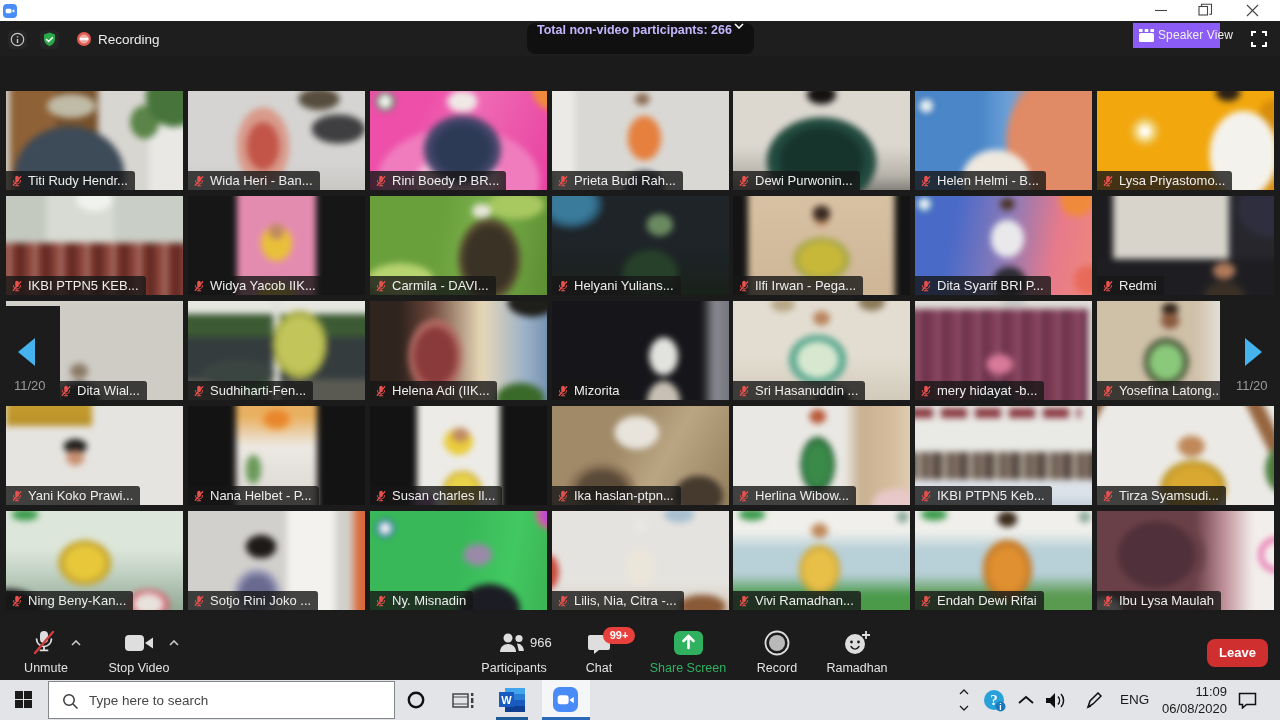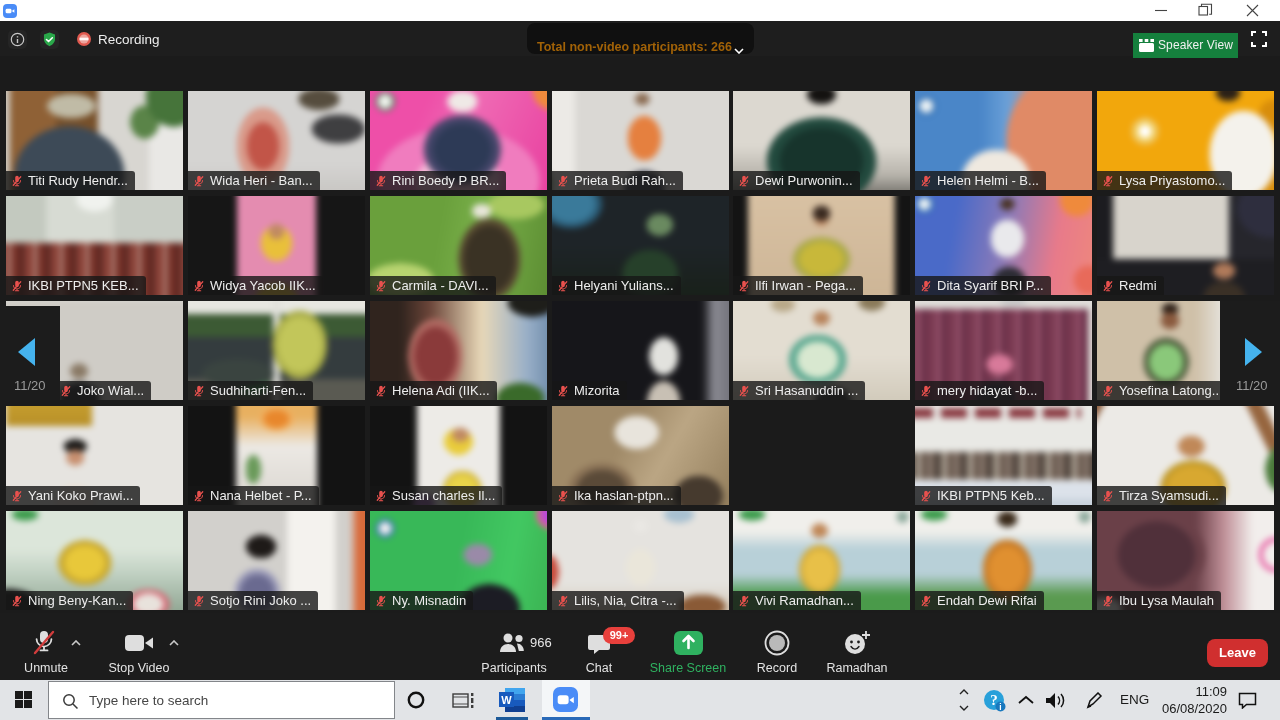--- a/index.html
+++ b/index.html
@@ -1,22 +1,22 @@
 <!DOCTYPE html>
 <html><head><meta charset="utf-8"><style>
 *{margin:0;padding:0;box-sizing:border-box}
 html,body{width:1280px;height:720px;overflow:hidden;font-family:"Liberation Sans",sans-serif}
 #root{position:relative;width:1280px;height:720px;background:#1b1b1b}
 #titlebar{position:absolute;left:0;top:0;width:1280px;height:21px;background:#fff}
 #ztitle{position:absolute;left:22px;top:22px;font-size:12px;color:#151515}
 #zicon{position:absolute;left:3px;top:4px;width:14px;height:14px;border-radius:4px;background:#4a8cf7}
 #menubar{position:absolute;left:0;top:21px;width:1280px;height:35px;background:#1e1e1e}
 .mbtn{position:absolute;top:9px;width:19px;height:19px;border-radius:5px;background:#252525}
-#pill{position:absolute;left:527px;top:2px;width:227px;height:31px;background:#101010;border-radius:8px;color:#a16207;font-weight:bold;font-size:12.5px;white-space:nowrap;display:flex;align-items:flex-end;justify-content:center}
-#spk{position:absolute;left:1133px;top:12px;width:105px;height:25px;background:#15803d;color:#f0f0f0;font-size:12px;line-height:25px;white-space:nowrap}
+#pill{position:absolute;left:527px;top:2px;width:227px;height:31px;background:#101010;border-radius:8px;color:#c4b5fd;font-weight:bold;font-size:12.5px;white-space:nowrap;display:flex;align-items:flex-start;justify-content:center}
+#spk{position:absolute;left:1133px;top:2px;width:87px;height:25px;background:#8b5cf6;color:#f0f0f0;font-size:12px;line-height:25px;white-space:nowrap}
 .t{position:absolute;width:177px;height:99px;overflow:hidden}
 .t::before{content:"";position:absolute;left:-8px;top:-8px;right:-8px;bottom:-8px;background:inherit;filter:blur(3px)}
 .lb{position:absolute;bottom:0;height:19px;background:rgba(22,22,22,.8);display:flex;align-items:center;padding:0 7px 0 5px;color:#ededed;font-size:13px;white-space:nowrap;border-radius:0 3px 0 0}
 .lb .mi{margin-right:5px;flex:none}
 .pg{position:absolute;width:60px;background:#1c1c1c;color:#9a9a9a;font-size:13px}
 #toolbar{position:absolute;left:0;top:613px;width:1280px;height:67px;background:#1c1c1c}
 .tbl{position:absolute;top:48px;width:120px;text-align:center;color:#e3e3e3;font-size:12.5px}
 #taskbar{position:absolute;left:0;top:680px;width:1280px;height:40px;background:#e2e4e7}
 #search{position:absolute;left:48px;top:1px;width:347px;height:38px;background:#fff;border:1px solid #83868a;color:#464646;font-size:13.5px;line-height:37px;padding-left:40px}
 .ticon{position:absolute;top:0;height:40px}
@@ -187,21 +187,21 @@
           <use href="#mic"></use>
         </svg>
         <span>Redmi</span>
       </div>
     </div>
 <div class="t" style="left:6px;top:301px;background:radial-gradient(34px 26px at 42% 92%, #2a2a30 0 60%, transparent 61%),radial-gradient(16px 14px at 42% 68%, #8a7a66 0 55%, transparent 56%),linear-gradient(180deg, #dcdad6 0 6%, #cfccc6 6% 100%)">
       <div class="lb" style="left:49px">
         <svg class="mi" width="12" height="12" viewBox="0 0 24 24">
           <use href="#mic"></use>
         </svg>
-        <span>Joko Wial...</span>
+        <span>Dita Wial...</span>
       </div>
     </div>
 <div class="t" style="left:188px;top:301px;background:radial-gradient(40px 50px at 62% 45%, #c2c65a 0 55%, #a8ac48 56% 68%, transparent 69%),radial-gradient(60px 24px at 30% 70%, #3a4440 0 60%, transparent 61%),radial-gradient(26px 12px at 38% 82%, #3a9a4a 0 60%, transparent 61%),linear-gradient(90deg, transparent 0 48%, #e0e0da 48% 52%, transparent 52%),linear-gradient(180deg, #e7e7e1 0 18%, #3c5a34 18% 38%, #343c3e 38% 75%, #5a5a52 75% 100%)">
       <div class="lb" style="left:0px">
         <svg class="mi" width="12" height="12" viewBox="0 0 24 24">
           <use href="#mic"></use>
         </svg>
         <span>Sudhiharti-Fen...</span>
       </div>
     </div>
@@ -268,20 +268,28 @@
         </svg>
         <span>Susan charles Il...</span>
       </div>
     </div>
 <div class="t" style="left:552px;top:406px;background:radial-gradient(40px 30px at 48% 30%, #e8e4dc 0 55%, transparent 56%),radial-gradient(50px 40px at 30% 80%, #5a4a38 0 50%, #8a7256 51% 66%, transparent 67%),radial-gradient(44px 36px at 80% 85%, #463a2e 0 55%, transparent 56%),linear-gradient(120deg, #a08a68 0 40%, #bba684 60%, #8f7a58 100%)">
       <div class="lb" style="left:0px">
         <svg class="mi" width="12" height="12" viewBox="0 0 24 24">
           <use href="#mic"></use>
         </svg>
         <span>Ika haslan-ptpn...</span>
+      </div>
+    </div>
+<div class="t" style="left:733px;top:406px;background:radial-gradient(15px 13px at 48% 16%, #b85a3a 0 55%, transparent 56%),radial-gradient(26px 42px at 48% 58%, #3a8a4a 0 52%, #2a6a38 53% 66%, transparent 67%),radial-gradient(40px 30px at 88% 94%, #e8c8c8 0 58%, transparent 59%),linear-gradient(90deg, #eae8e4 0 62%, #c8b090 70%, #d4bc9c 86%, #e2d2ba 100%)">
+      <div class="lb" style="left:0px">
+        <svg class="mi" width="12" height="12" viewBox="0 0 24 24">
+          <use href="#mic"></use>
+        </svg>
+        <span>Herlina Wibow...</span>
       </div>
     </div>
 <div class="t" style="left:915px;top:406px;background:repeating-linear-gradient(90deg, #564a42 0 9px, #b0a698 9px 14px, #6a5a50 14px 21px, #8a7a6e 21px 26px) 0 62%/100% 24% no-repeat,repeating-linear-gradient(90deg, #8a3a42 0 26px, #e8e8e4 26px 34px) 0 10%/90% 9% no-repeat,linear-gradient(180deg, transparent 0 72%, #dce2ea 72% 88%, #c8d2dc 88% 100%),linear-gradient(180deg, #e9e9e5 0 100%)">
       <div class="lb" style="left:0px">
         <svg class="mi" width="12" height="12" viewBox="0 0 24 24">
           <use href="#mic"></use>
         </svg>
         <span>IKBI PTPN5 Keb...</span>
       </div>
     </div>

